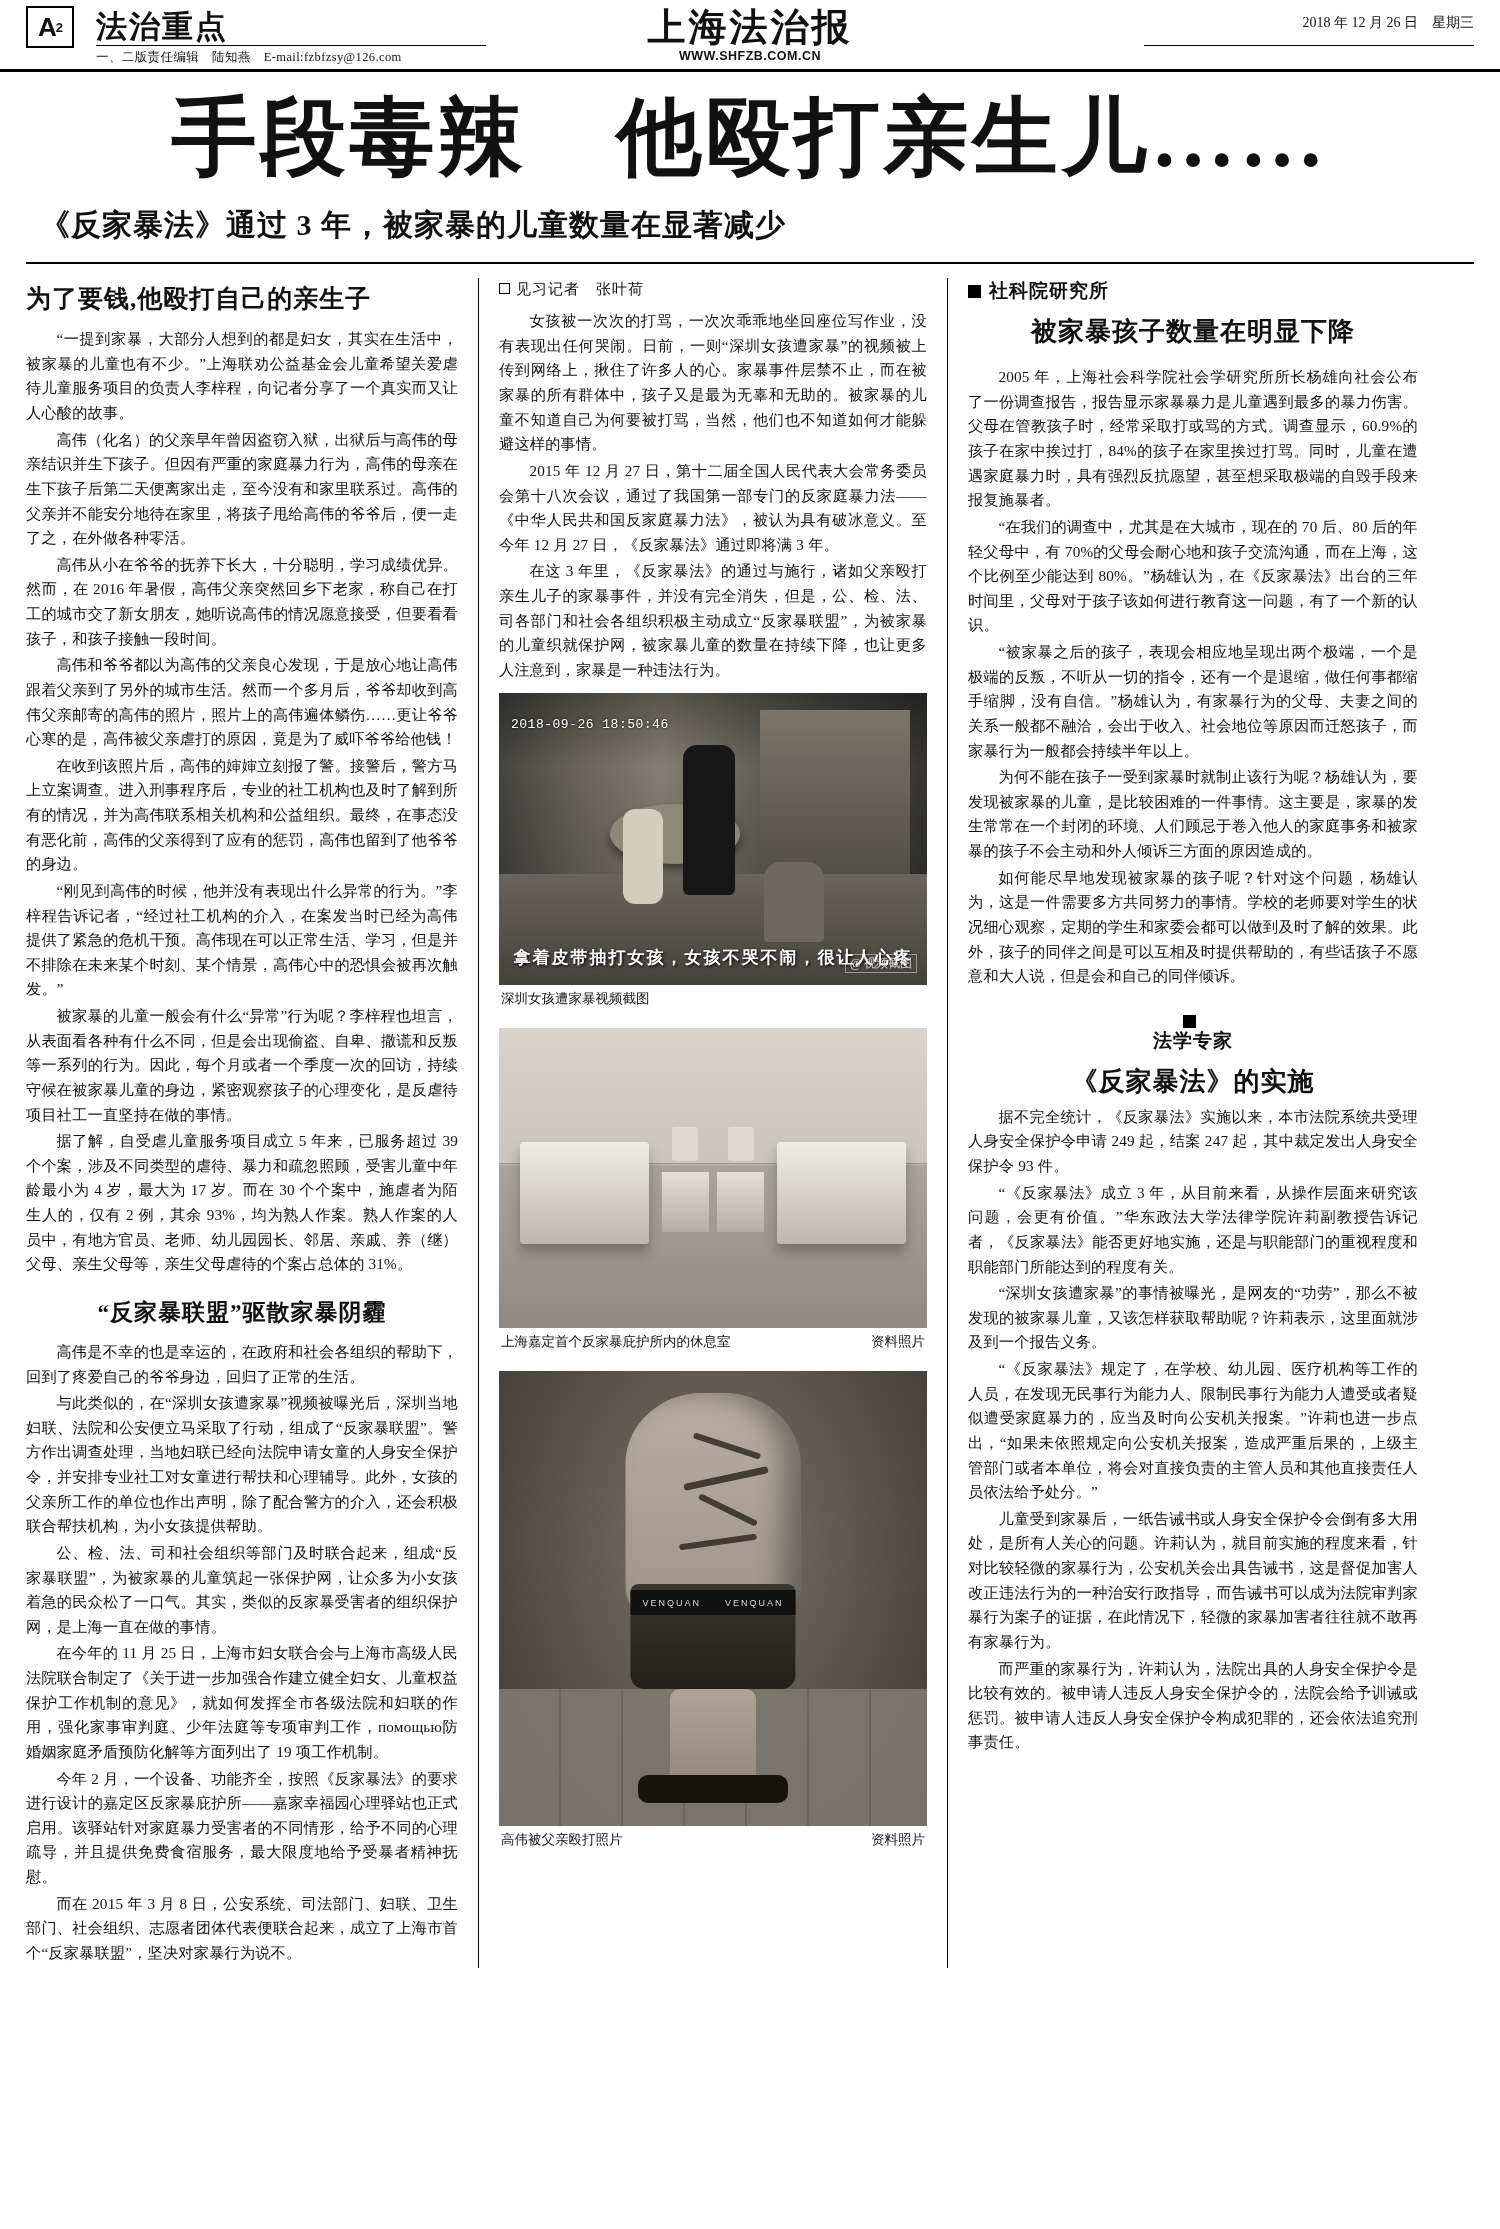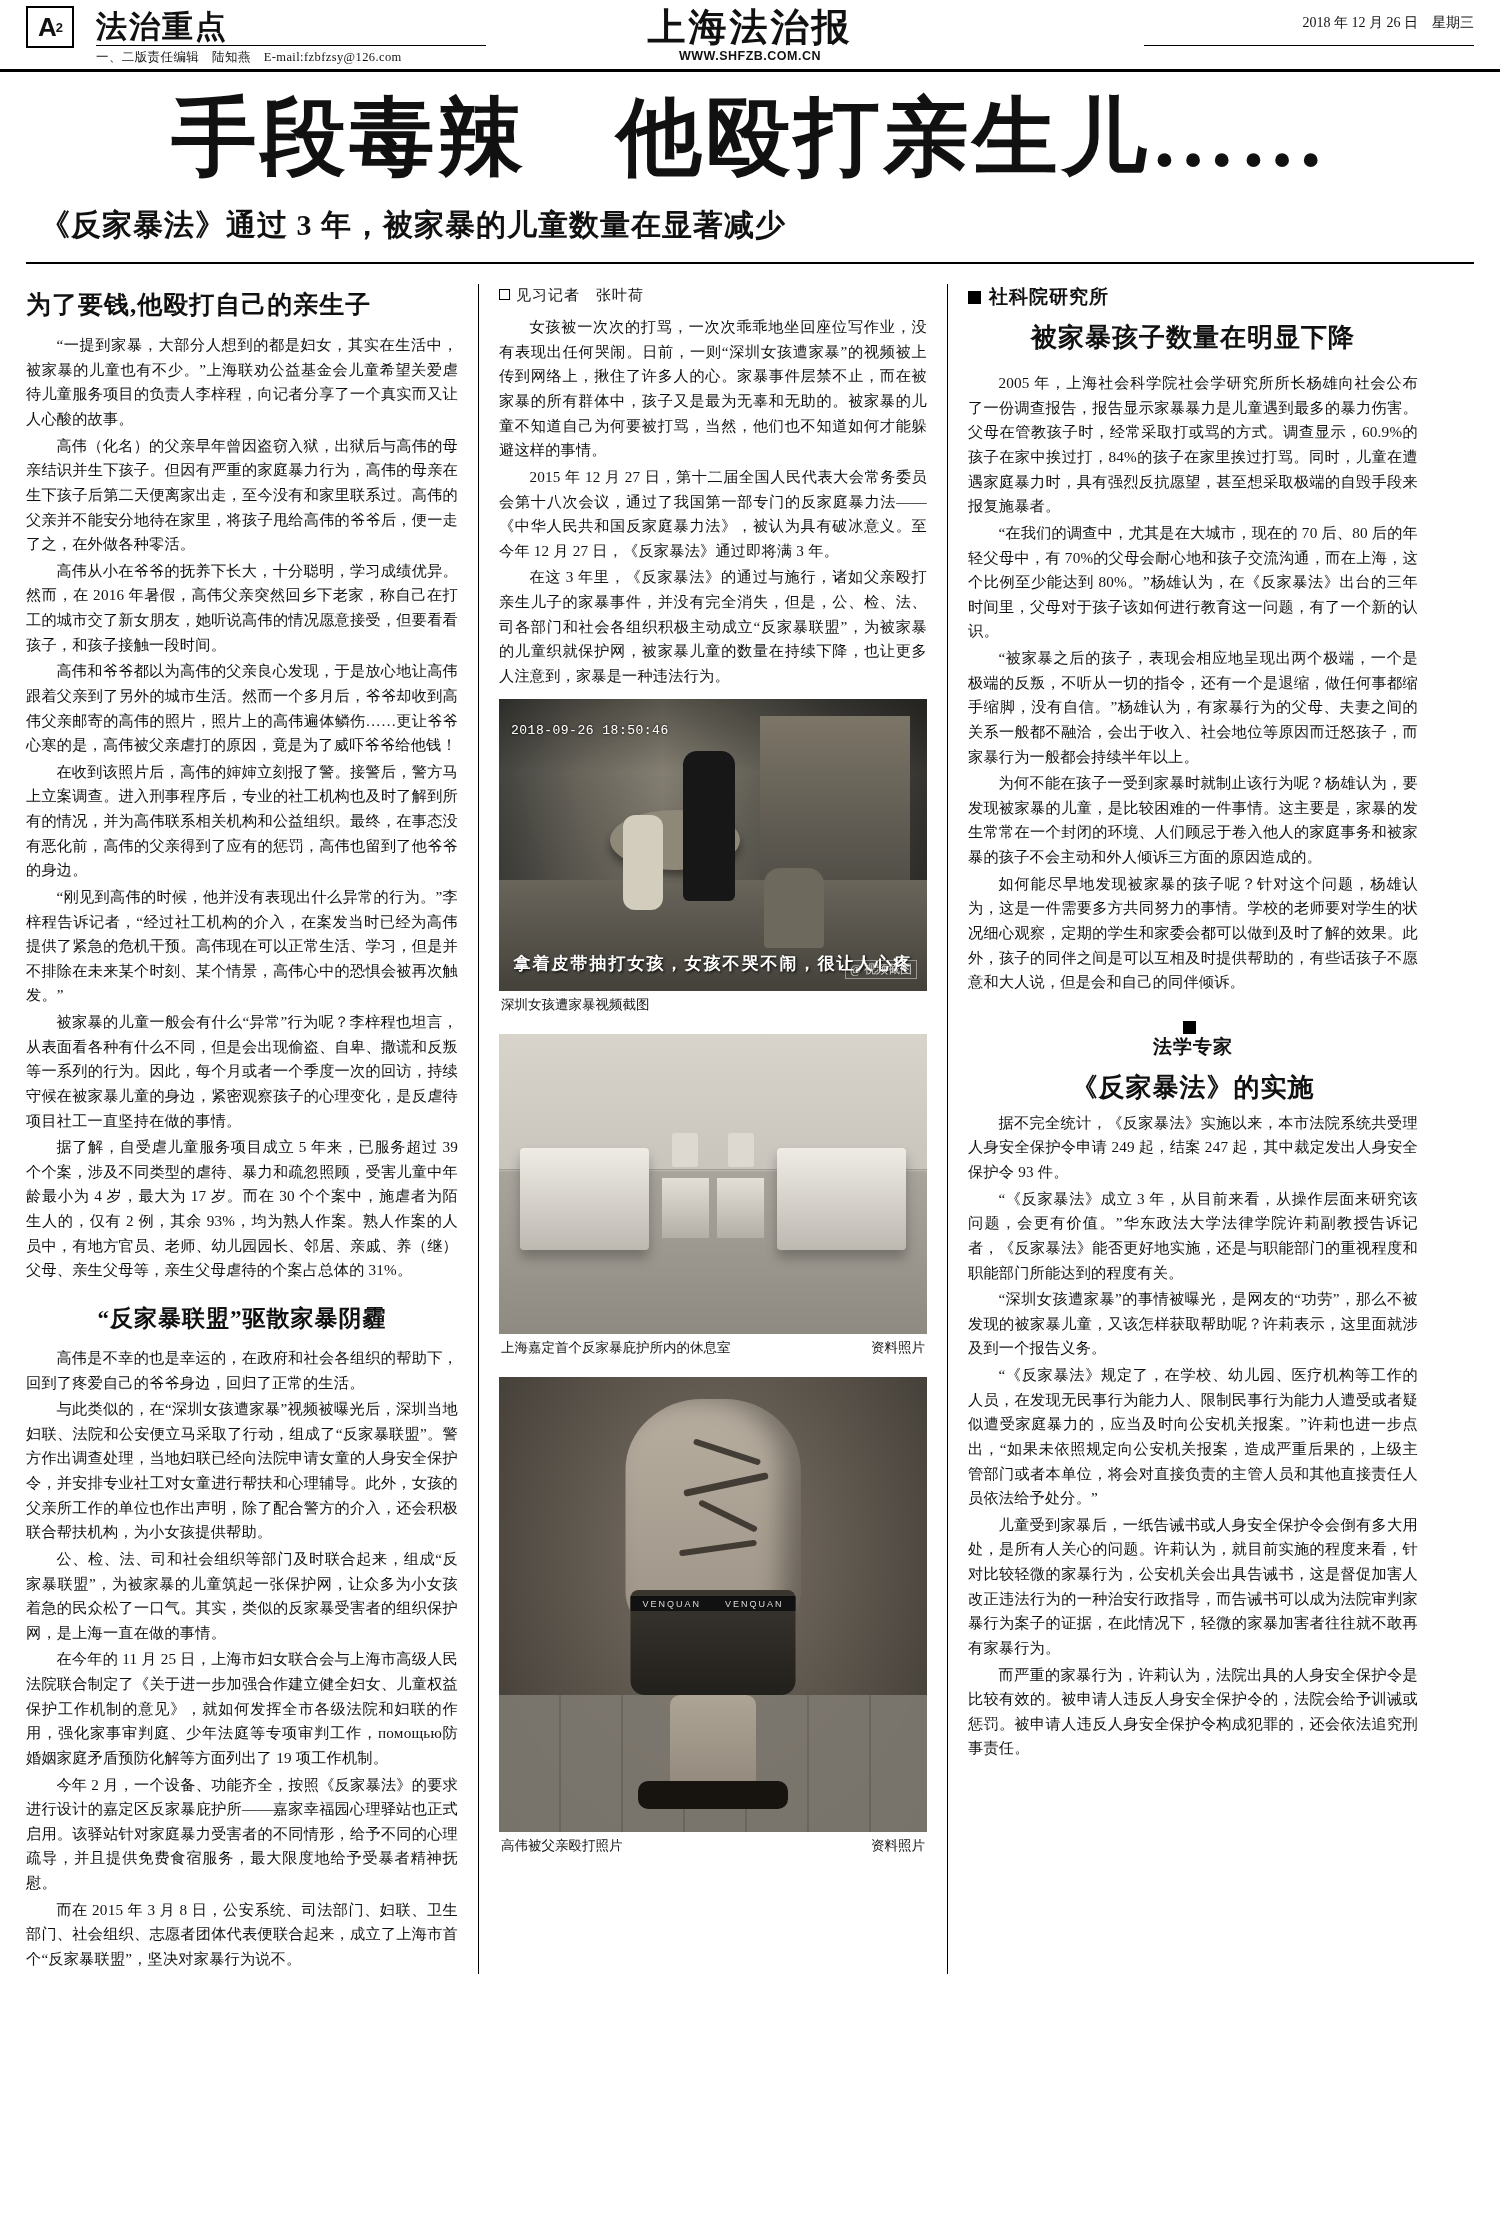--- a/index.html
+++ b/index.html
@@ -111,21 +111,21 @@
     margin: 16px 26px 0 26px;
     border-top: 2px solid #000;
   }
 
   
   .columns {
     display: flex;
     padding: 14px 26px 0 26px;
     gap: 0;
   }
-  .col { position: relative; margin-top: 6px; }
+  .col { position: relative; }
   .col-1 { width: 452px; padding-right: 20px; }
   .col-2 { width: 470px; padding: 0 20px; border-left: 1px solid #000; border-right: 1px solid #000;}
   .col-3 { width: 470px; padding-left: 20px; }
 
   .col-head {
     font-size: 25px;
     font-weight: bold;
     text-align: center;
     margin: 4px 0 12px 0;
     letter-spacing: 1px;
@@ -322,21 +322,21 @@
   }
   .ph3 .shorts {
     position: absolute; left: 50%; top: 47%;
     transform: translateX(-50%);
     width: 165px; height: 105px;
     background: linear-gradient(180deg,#3a352f,#22201c);
     border-radius: 8px 8px 14px 14px;
   }
   .ph3 .brandband {
     position: absolute; left: 0; right: 0; top: 6px;
-    height: 15px;
+    height: 25px;
     background: #111;
     color: #ddd;
     font-family: "Liberation Sans", sans-serif;
     font-size: 9px;
     letter-spacing: 2px;
     display: flex; align-items: center; justify-content: space-around;
   }
   .ph3 .legL, .ph3 .legR {
     position: absolute; top: 70%;
     width: 62px; height: 112px;

